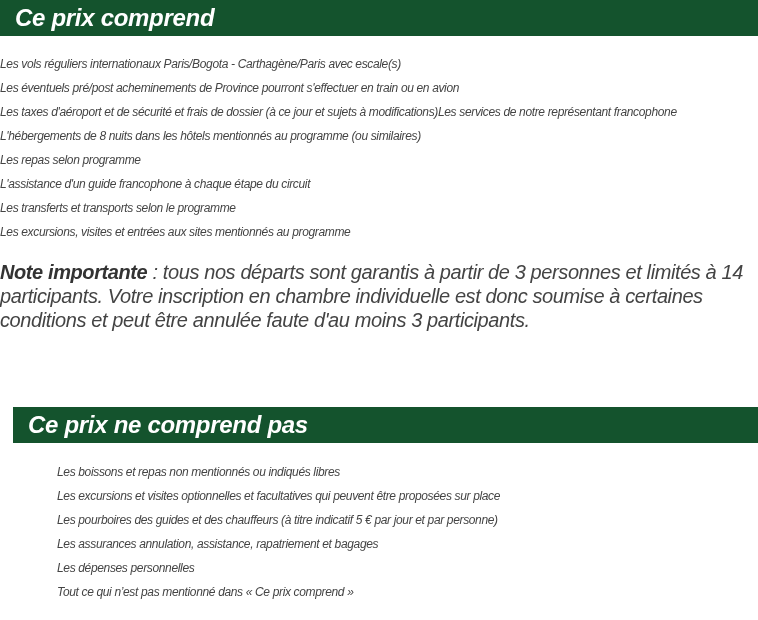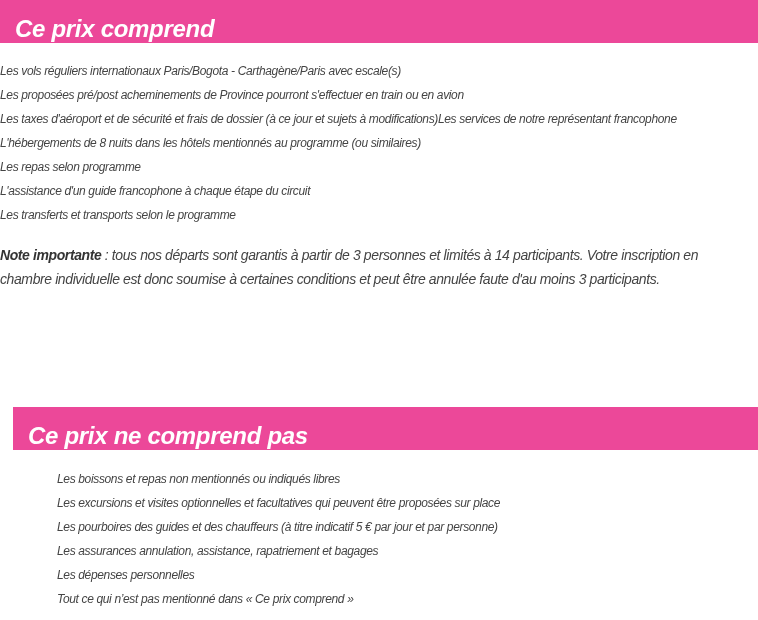--- a/index.html
+++ b/index.html
@@ -2,23 +2,23 @@
 <html><head>
   <meta charset="utf-8">
   <style>
     html, body { margin: 0; padding: 0; background: #ffffff; }
     body {
       width: 758px; height: 620px; overflow: hidden;
       font-family: "Liberation Sans", "DejaVu Sans", sans-serif;
       color: #444444;
     }
     .band {
-      background: #ec4899;
-      height: 43px;
-      display: flex; align-items: flex-end;
+      background: #14532d;
+      height: 36px;
+      display: flex; align-items: center;
       padding-left: 15px;
       box-sizing: border-box;
     }
     .band h2 {
       margin: 0;
       color: #ffffff;
       font-style: italic;
       font-weight: bold;
       font-size: 24px;
       letter-spacing: -0.3px;
@@ -28,47 +28,48 @@
     .list li {
       font-style: italic;
       font-size: 12px;
       line-height: 24px;
       letter-spacing: -0.35px;
       white-space: nowrap;
     }
     .list li.wrap { white-space: normal; padding-right: 36px; }
     .note {
       font-style: italic;
-      font-size: 14px;
+      font-size: 20px;
       line-height: 24px;
       letter-spacing: -0.4px;
       margin: 16px 0 0 0;
       padding-right: 10px;
     }
     .note b { font-weight: bold; color: #333333; }
     #sec1 { position: absolute; top: 0; left: 0; width: 758px; }
     #sec1 .list { margin-top: 16px; }
     #sec2 { position: absolute; top: 407px; left: 13px; width: 758px; }
     #sec2 .list { margin-top: 17px; margin-left: 44px; }
   </style>
 </head>
 <body>
 
 <section id="sec1">
   <div class="band">
     <h2>Ce prix comprend</h2>
   </div>
   <ul class="list">
     <li>Les vols réguliers internationaux Paris/Bogota - Carthagène/Paris avec escale(s)</li>
-    <li>Les proposées pré/post acheminements de Province pourront s'effectuer en train ou en avion</li>
+    <li>Les éventuels pré/post acheminements de Province pourront s'effectuer en train ou en avion</li>
     <li class="wrap">Les taxes d'aéroport et de sécurité et frais de dossier (à ce jour et sujets à modifications)Les services de notre représentant francophone</li>
     <li>L'hébergements de 8 nuits dans les hôtels mentionnés au programme (ou similaires)</li>
     <li>Les repas selon programme</li>
     <li>L'assistance d'un guide francophone à chaque étape du circuit</li>
     <li>Les transferts et transports selon le programme</li>
+    <li>Les excursions, visites et entrées aux sites mentionnés au programme</li>
   </ul>
   <p class="note"><b>Note importante</b><span> : tous nos départs sont garantis à partir de 3 personnes et limités à 14 participants. Votre inscription en chambre individuelle est donc soumise à certaines conditions et peut être annulée faute d'au moins 3 participants.</span></p>
 </section>
 
 <section id="sec2">
   <div class="band">
     <h2>Ce prix ne comprend pas</h2>
   </div>
   <ul class="list">
     <li>Les boissons et repas non mentionnés ou indiqués libres</li>

